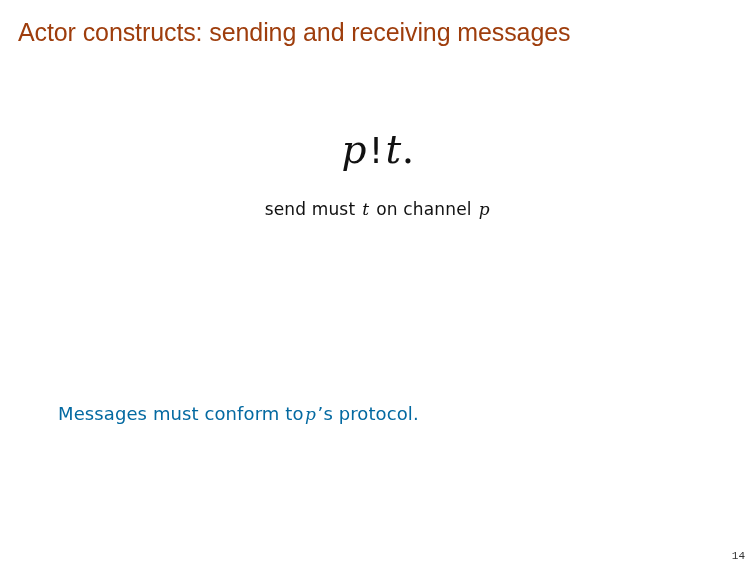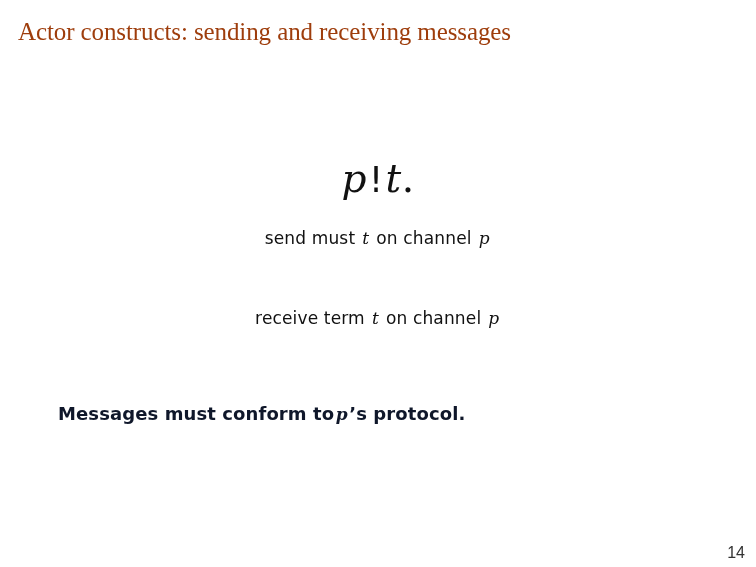--- a/index.html
+++ b/index.html
@@ -17,35 +17,34 @@
     background: #ffffff;
     overflow: hidden;
   }
 
   
   .slide-title {
     position: absolute;
     left: 18px;
     top: 18px;
     width: 720px;
-    font-family: Liberation Serif, serif;
+    font-family: Liberation Sans, sans-serif;
     font-size: 25px;
     font-weight: 400;
     letter-spacing: -0.1px;
     color: #9e3d0c;
     white-space: nowrap;
   }
 
   
   .body-area {
     position: absolute;
     left: 0;
     top: 130px;
     width: 636px;
-    margin-top: 29px;
   }
 
   .formula-block {
     width: 756px;
     text-align: center;
   }
 
   .formula {
     display: inline-block;
     font-family: "DejaVu Serif", "Liberation Serif", serif;
@@ -90,33 +89,32 @@
   .spacer-1 { height: 28px; }
   .spacer-2 { height: 30px; }
   .spacer-3 { height: 30px; }
 
   .statement {
     position: absolute;
     left: 58px;
     top: 403px;
     font-family: "DejaVu Sans", sans-serif;
     font-size: 18px;
-    color: #0f172a;
+    color: #0369a1;
     letter-spacing: 0.1px;
     white-space: nowrap;
-    font-weight: bold;
   }
 
   
   .page-number {
     position: absolute;
     right: 11px;
     bottom: 5px;
-    font-family: Liberation Sans, sans-serif;
-    font-size: 16px;
+    font-family: Liberation Mono, monospace;
+    font-size: 11px;
     color: #333333;
   }
 </style>
 </head>
 <body>
 
 <div class="slide">
 
   <div class="slide-title">Actor constructs: sending and receiving messages</div>
 
@@ -133,26 +131,20 @@
       <span class="mvar">t</span>
       <span>on channel</span>
       <span class="mvar">p</span>
     </div>
 
     <div class="spacer-2"></div>
 
 
     <div class="spacer-3"></div>
 
-    <div class="caption">
-      <span>receive term</span>
-      <span class="mvar">t</span>
-      <span>on channel</span>
-      <span class="mvar">p</span>
-    </div>
 
   </div>
 
   <div class="statement"><span>Messages must conform to</span><span class="mvar">p</span><span>’s protocol.</span></div>
 
   <div class="page-number">14</div>
 
 </div>
 
 </body></html>

